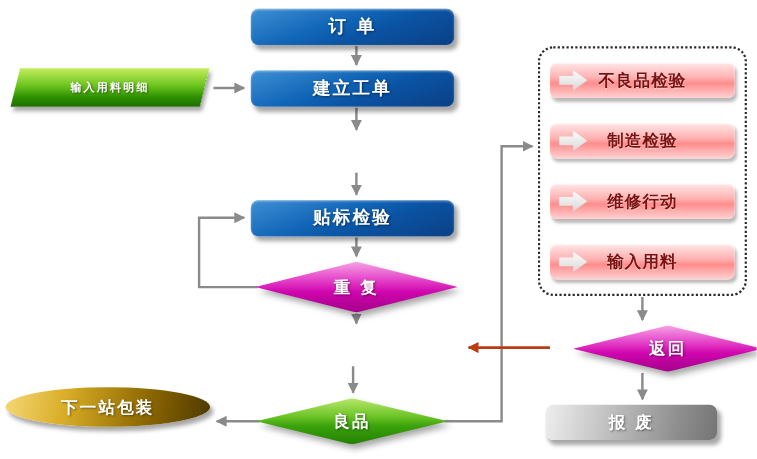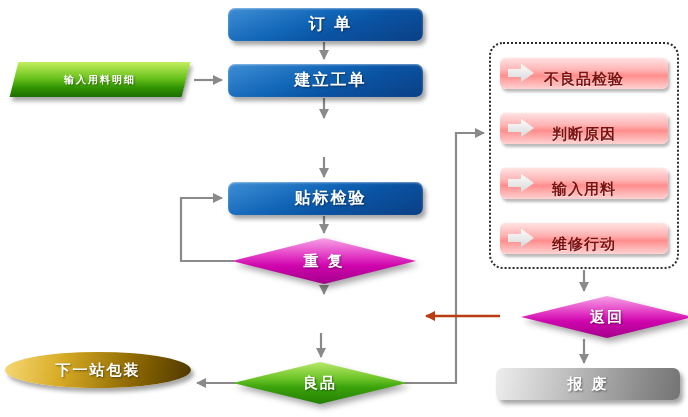--- a/index.html
+++ b/index.html
@@ -9,21 +9,20 @@
   }
   .connectors{position:absolute;left:0;top:0;width:688px;height:417px;z-index:0;pointer-events:none;}
   .node{position:absolute;z-index:2;display:flex;align-items:center;justify-content:center;}
   .lbl{color:#ffffff;font-weight:bold;font-size:16px;letter-spacing:2px;white-space:nowrap;z-index:3;
        text-shadow:1px 1px 2px rgba(0,0,0,0.45);}
   
   .proc{
     left:228px;width:185px;height:33px;border-radius:7px;
     background:linear-gradient(160deg,#3f8fd4 0%,#1266b8 40%,#0a54a4 60%,#0b3f85 100%);
     box-shadow:3px 4px 4px rgba(0,0,0,0.35), inset 0 1px 2px rgba(255,255,255,0.45);
-    padding-left:10px;
   }
   
   .para{left:8px;top:62px;width:184px;height:35px;}
   .para-bg{
     position:absolute;left:6px;right:6px;top:0;bottom:0;transform:skewX(-14deg);
     background:linear-gradient(180deg,#c4ee5e 0%,#6cc41e 45%,#2e9100 75%,#1c6e00 100%);
     box-shadow:3px 4px 4px rgba(0,0,0,0.35);
   }
   
   .dwrap{position:absolute;z-index:2;filter:drop-shadow(3px 4px 3px rgba(0,0,0,0.35));
@@ -34,34 +33,34 @@
   .d-green{background:linear-gradient(180deg,#b8e86a 0%,#6cc427 40%,#3ba30c 60%,#247f00 100%);}
   .dwrap .lbl{font-size:15px;}
   
   .ellipse{
     left:5px;top:352px;width:186px;height:36px;border-radius:50%;
     background:linear-gradient(100deg,#f6d876 0%,#d8ac26 30%,#8a6500 70%,#4d3800 100%);
     box-shadow:3px 4px 4px rgba(0,0,0,0.35);
   }
   
   .scrap{
-    left:496px;top:368px;width:184px;height:32px;border-radius:7px;
+    left:496px;top:368px;width:156px;height:32px;border-radius:7px;
     background:linear-gradient(100deg,#eeeeee 0%,#bcbcbc 40%,#8a8a8a 80%,#747474 100%);
     box-shadow:3px 4px 4px rgba(0,0,0,0.35);
   }
   
   .panel{
     position:absolute;left:489px;top:42px;width:190px;height:227px;z-index:1;
     border:2px dotted #2a2a2a;border-radius:14px;box-sizing:border-box;
     display:flex;flex-direction:column;justify-content:space-between;
     padding:13px 9px;
   }
   .ritem{
     position:relative;height:32px;border-radius:6px;
-    display:flex;align-items:flex-end;justify-content:center;
+    display:flex;align-items:center;justify-content:center;
     background:linear-gradient(180deg,#ffe6e6 0%,#ffb2b2 42%,#ff8d8d 58%,#ffd2d2 100%);
     box-shadow:2px 3px 3px rgba(0,0,0,0.28), inset 0 1px 1px rgba(255,255,255,0.7);
   }
   .rlbl{color:#7a1212;font-weight:bold;font-size:15px;letter-spacing:1px;white-space:nowrap;
         text-shadow:0 1px 1px rgba(255,255,255,0.6);}
   .block-arrow-icon{
     position:absolute;left:8px;top:6px;width:26px;height:20px;
     clip-path:polygon(0% 30%,50% 30%,50% 4%,100% 50%,50% 96%,50% 70%,0% 70%);
     background:linear-gradient(180deg,#ffffff 0%,#d6d6d6 100%);
     filter:drop-shadow(1px 1px 1px rgba(0,0,0,0.35));
@@ -131,29 +130,29 @@
     <span class="lbl" style="font-size:15px">下一站包装</span>
   </div>
 
   <div class="panel">
     <div class="ritem">
       <span class="block-arrow-icon"></span>
       <span class="rlbl">不良品检验</span>
     </div>
     <div class="ritem">
       <span class="block-arrow-icon"></span>
-      <span class="rlbl">判断原因</span>
+      <span class="rlbl">制造检验</span>
+    </div>
+    <div class="ritem">
+      <span class="block-arrow-icon"></span>
+      <span class="rlbl">维修行动</span>
     </div>
     <div class="ritem">
       <span class="block-arrow-icon"></span>
       <span class="rlbl">输入用料</span>
-    </div>
-    <div class="ritem">
-      <span class="block-arrow-icon"></span>
-      <span class="rlbl">维修行动</span>
     </div>
   </div>
 
   <div class="dwrap" style="left:521px;top:296px;width:172px;height:42px">
     <span class="diamond d-magenta"></span>
     <span class="lbl">返回</span>
   </div>
 
   <div class="node scrap">
     <span class="lbl" style="font-size:15px">报 废</span>

